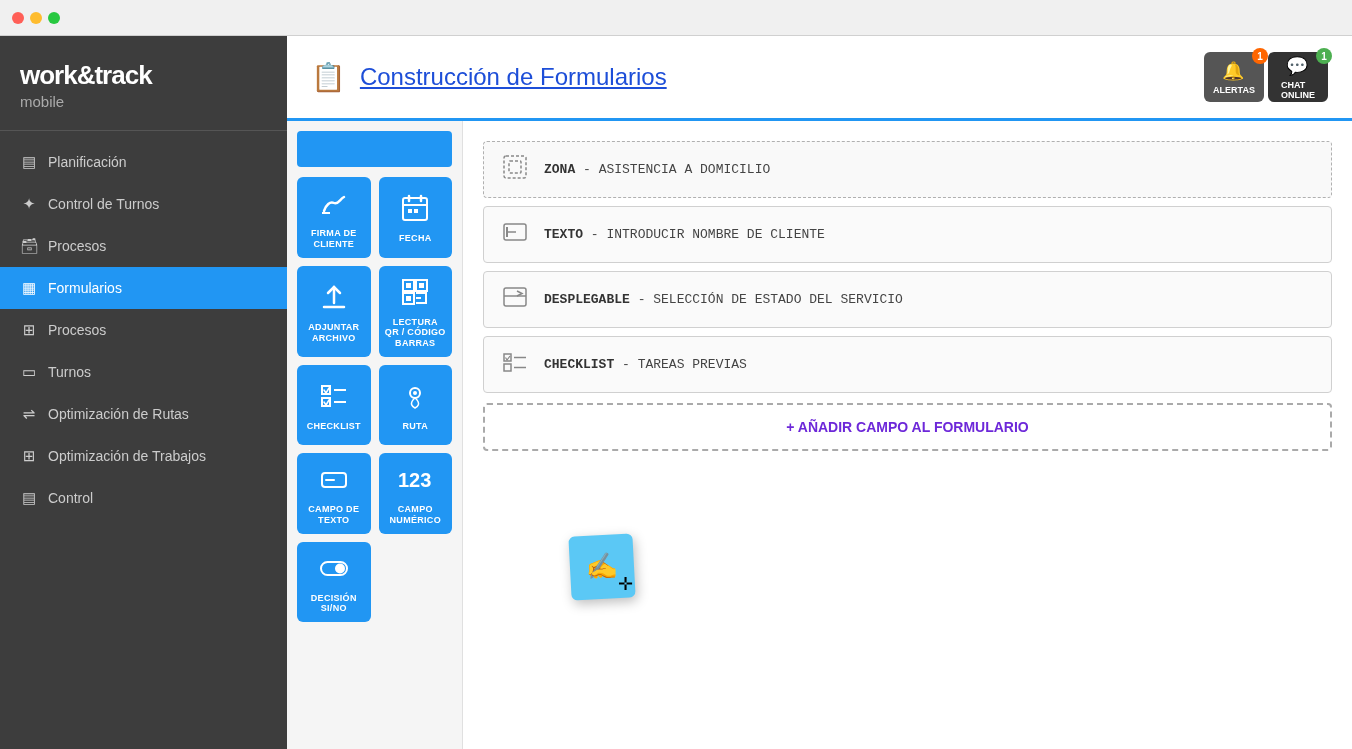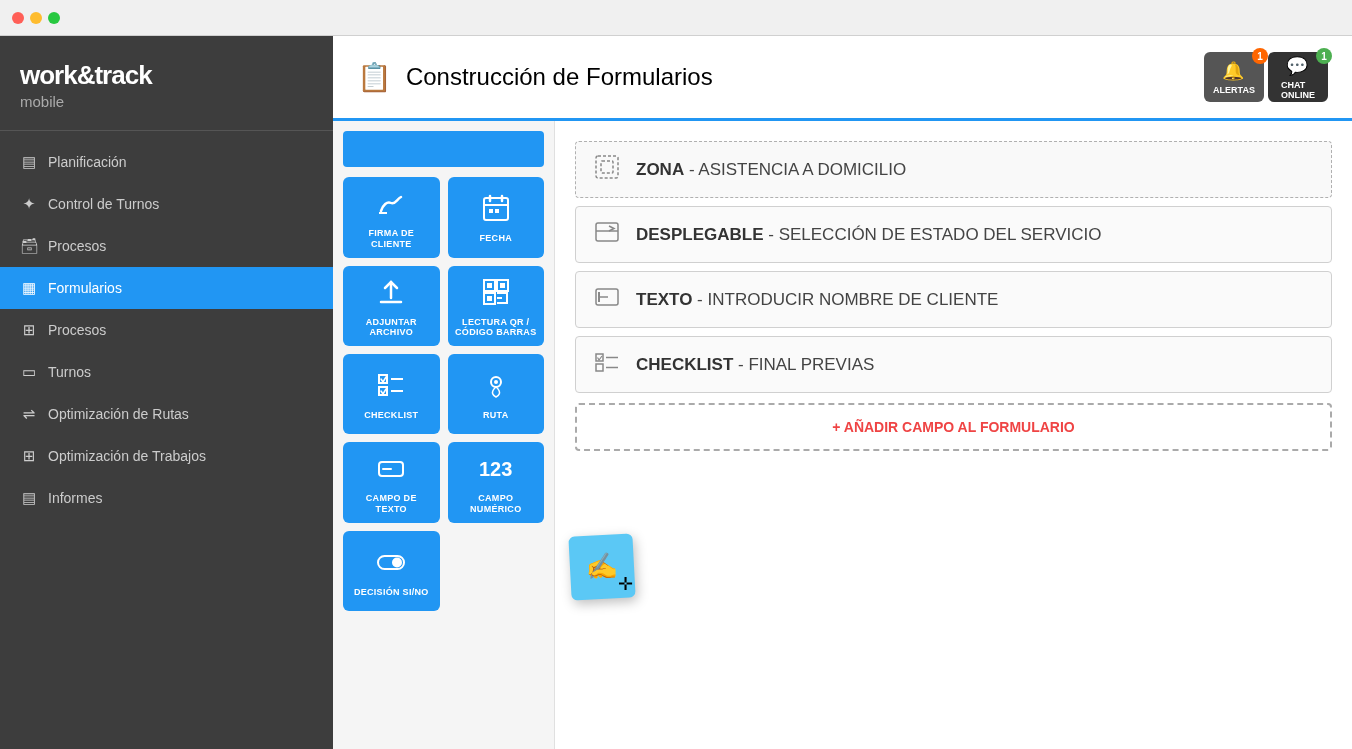--- a/index.html
+++ b/index.html
@@ -22,21 +22,21 @@
 
     
     .app-container {
       display: flex;
       height: 713px;
       background: #fff;
     }
 
     
     .sidebar {
-      width: 333px;
+      width: 287px;
       background: #3d3d3d;
       flex-shrink: 0;
       display: flex;
       flex-direction: column;
     }
     .sidebar-logo {
       padding: 24px 20px 20px;
       border-bottom: 1px solid #555;
       margin-bottom: 10px;
     }
@@ -89,21 +89,22 @@
       align-items: center;
       gap: 14px;
     }
     .header-icon {
       font-size: 28px;
       color: #555;
     }
     .header-title {
       font-size: 24px;
       font-weight: 300;
-      color: #000000;
+      color: #1d4ed8;
+      text-decoration: underline;
     }
     .header-actions {
       display: flex;
       gap: 4px;
     }
     .header-btn {
       display: flex;
       flex-direction: column;
       align-items: center;
       justify-content: center;
@@ -139,21 +140,21 @@
 
     
     .body-area {
       display: flex;
       flex: 1;
       overflow: hidden;
     }
 
     
     .field-palette {
-      width: 222px;
+      width: 176px;
       padding: 10px;
       overflow-y: auto;
       background: #f5f5f5;
       border-right: 1px solid #e0e0e0;
     }
     .palette-top-bar {
       background: #2196f3;
       border-radius: 4px;
       height: 36px;
       margin-bottom: 10px;
@@ -208,31 +209,32 @@
       background: #f9f9f9;
     }
     .field-row-icon {
       font-size: 20px;
       color: #666;
       width: 30px;
       text-align: center;
       flex-shrink: 0;
     }
     .field-row-text {
-      font-size: 17px;
+      font-size: 13px;
       color: #444;
+      font-family: Liberation Mono, monospace;
     }
     .field-row-text strong { font-weight: bold; color: #333; }
 
     .add-field-btn {
       border: 2px dashed #aaa;
       border-radius: 4px;
       padding: 14px 20px;
       text-align: center;
-      color: #ef4444;
+      color: #6d28d9;
       font-size: 14px;
       font-weight: bold;
       cursor: pointer;
       margin-top: 10px;
     }
 
     
     .drag-ghost {
       position: absolute;
       left: 570px;
@@ -307,21 +309,21 @@
         <div class="nav-item">
           <span class="nav-icon">⇌</span>
     <span>Optimización de Rutas</span>
         </div>
         <div class="nav-item">
           <span class="nav-icon">⊞</span>
     <span>Optimización de Trabajos</span>
         </div>
         <div class="nav-item">
           <span class="nav-icon">▤</span>
-    <span>Informes</span>
+    <span>Control</span>
         </div>
       </nav>
   </aside>
 
   <div class="main-content">
 
     <div class="main-header">
       <div class="header-left">
         <span class="header-icon">📋</span>
         <h1 class="header-title">Construcción de Formularios</h1>
@@ -452,51 +454,51 @@
                 <rect x="2" y="2" width="22" height="22" rx="2" stroke="#888" stroke-width="1.5" stroke-dasharray="3 2" fill="none"></rect>
                 <rect x="7" y="7" width="12" height="12" rx="1" stroke="#888" stroke-width="1.5" stroke-dasharray="3 2" fill="none"></rect>
               </svg></div>
     <div class="field-row-text">
       <strong>ZONA</strong>
       <span> - ASISTENCIA A DOMICILIO</span>
     </div>
   </div>
           <div class="form-field-row">
     <div class="field-row-icon"><svg width="26" height="26" viewBox="0 0 26 26" fill="none">
+                <rect x="2" y="5" width="22" height="16" rx="2" stroke="#888" stroke-width="1.5" fill="none"></rect>
+                <line x1="5" y1="13" x2="14" y2="13" stroke="#888" stroke-width="1.5"></line>
+                <line x1="5" y1="8" x2="5" y2="18" stroke="#888" stroke-width="2"></line>
+              </svg></div>
+    <div class="field-row-text">
+      <strong>TEXTO</strong>
+      <span> - INTRODUCIR NOMBRE DE CLIENTE</span>
+    </div>
+  </div>
+          <div class="form-field-row">
+    <div class="field-row-icon"><svg width="26" height="26" viewBox="0 0 26 26" fill="none">
                 <rect x="2" y="4" width="22" height="18" rx="2" stroke="#888" stroke-width="1.5" fill="none"></rect>
                 <line x1="2" y1="12" x2="24" y2="12" stroke="#888" stroke-width="1.5"></line>
                 <polyline points="15,7 20,9.5 15,12" stroke="#888" stroke-width="1.5" fill="none"></polyline>
               </svg></div>
     <div class="field-row-text">
       <strong>DESPLEGABLE</strong>
       <span> - SELECCIÓN DE ESTADO DEL SERVICIO</span>
-    </div>
-  </div>
-          <div class="form-field-row">
-    <div class="field-row-icon"><svg width="26" height="26" viewBox="0 0 26 26" fill="none">
-                <rect x="2" y="5" width="22" height="16" rx="2" stroke="#888" stroke-width="1.5" fill="none"></rect>
-                <line x1="5" y1="13" x2="14" y2="13" stroke="#888" stroke-width="1.5"></line>
-                <line x1="5" y1="8" x2="5" y2="18" stroke="#888" stroke-width="2"></line>
-              </svg></div>
-    <div class="field-row-text">
-      <strong>TEXTO</strong>
-      <span> - INTRODUCIR NOMBRE DE CLIENTE</span>
     </div>
   </div>
           <div class="form-field-row">
     <div class="field-row-icon"><svg width="26" height="26" viewBox="0 0 26 26" fill="none">
                 <rect x="2" y="5" width="7" height="7" stroke="#888" stroke-width="1.5" fill="none"></rect>
                 <polyline points="3.5,8.5 5,11 8,7" stroke="#888" stroke-width="1.2" fill="none"></polyline>
                 <line x1="12" y1="8.5" x2="24" y2="8.5" stroke="#888" stroke-width="1.5"></line>
                 <rect x="2" y="15" width="7" height="7" stroke="#888" stroke-width="1.5" fill="none"></rect>
                 <line x1="12" y1="18.5" x2="24" y2="18.5" stroke="#888" stroke-width="1.5"></line>
               </svg></div>
     <div class="field-row-text">
       <strong>CHECKLIST</strong>
-      <span> - FINAL PREVIAS</span>
+      <span> - TAREAS PREVIAS</span>
     </div>
   </div>
           <div class="add-field-btn">+ AÑADIR CAMPO AL FORMULARIO</div>
         </div>
 
     </div>
   </div>
 </div>
 
 <div class="drag-ghost">

